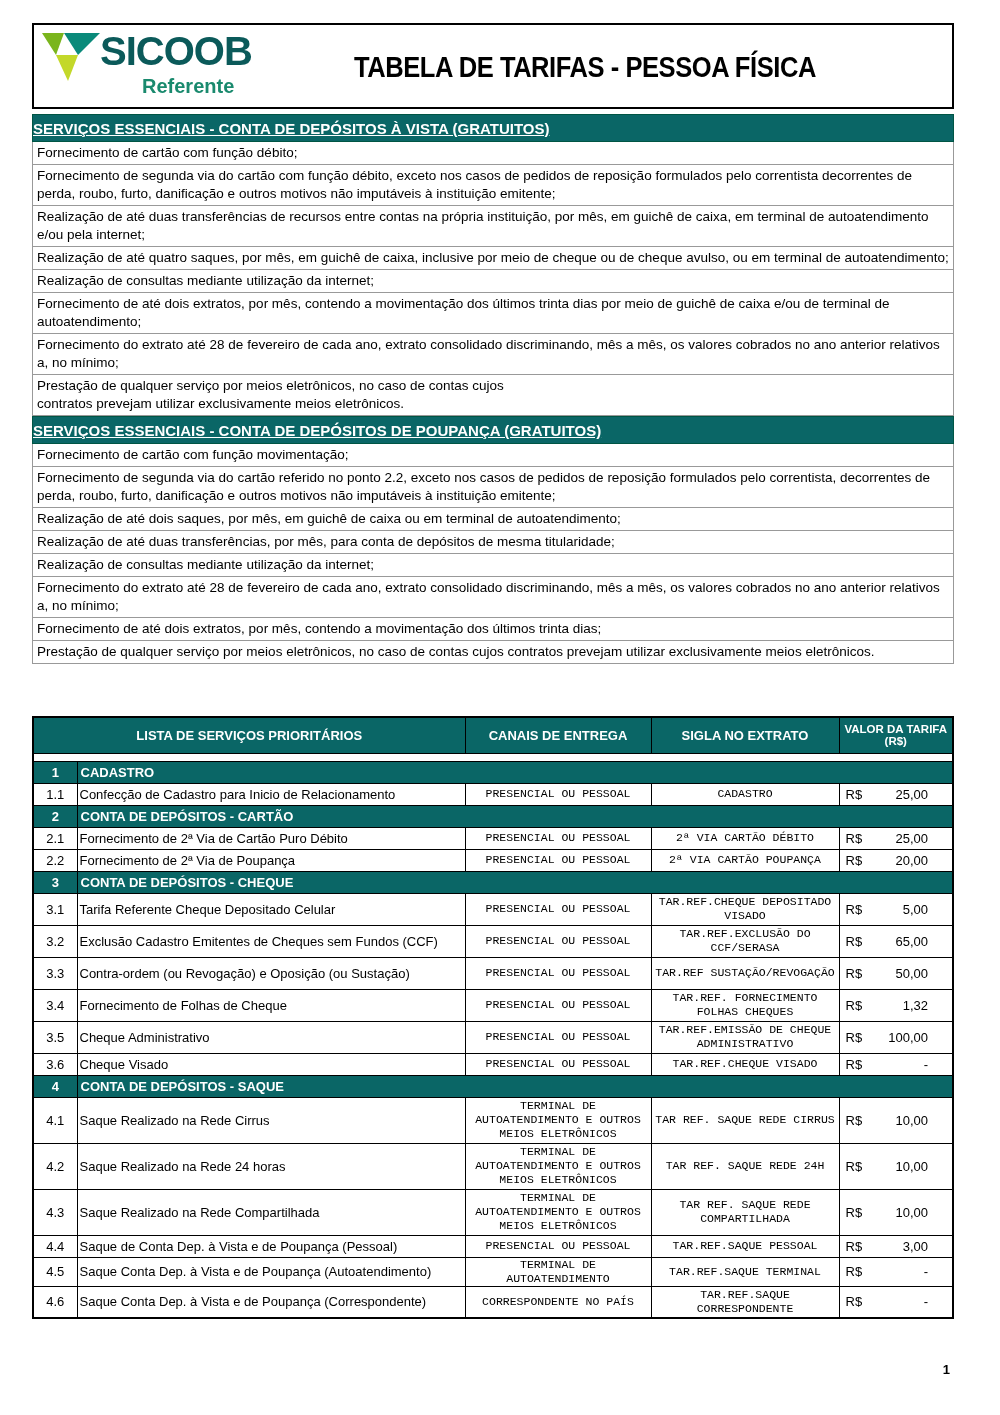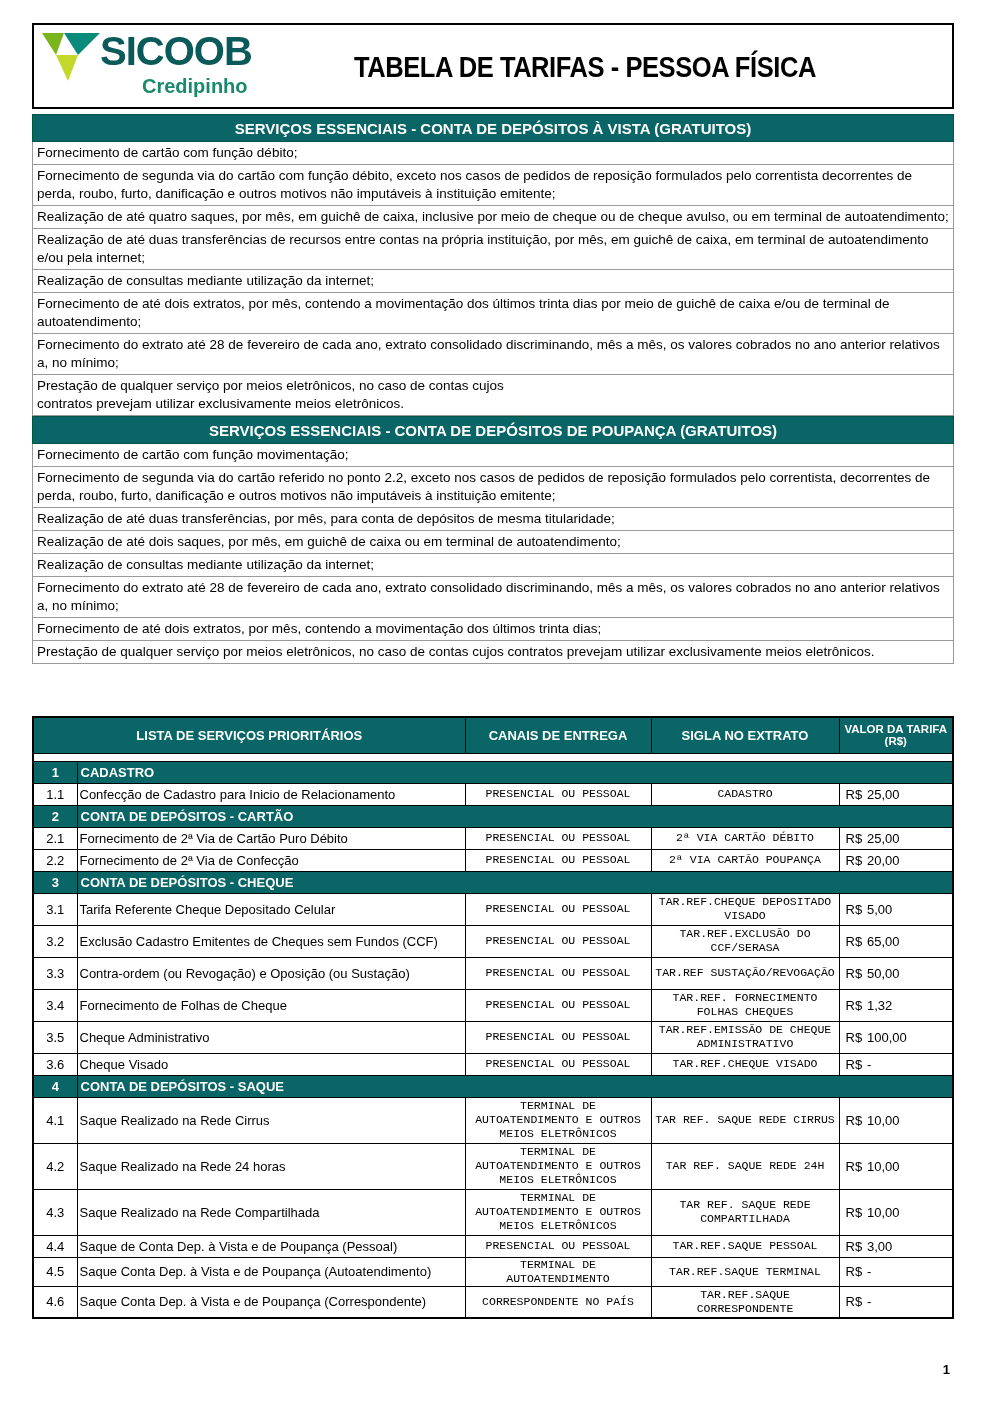--- a/index.html
+++ b/index.html
@@ -4,68 +4,68 @@
 <style>
   * { box-sizing: border-box; margin: 0; padding: 0; }
   body { width: 1000px; height: 1415px; background: #fff; font-family: "Liberation Sans", sans-serif; color: #000; position: relative; }
   .header { position: absolute; left: 32px; top: 23px; width: 922px; height: 86px; border: 2px solid #000; }
   .logo { position: absolute; left: 8px; top: 6px; width: 230px; height: 72px; }
   .logo-mark { position: absolute; left: 0; top: 2px; width: 58px; height: 50px; }
   .logo-word { position: absolute; left: 58px; top: -2px; font-size: 40px; font-weight: bold; color: #0b5a5a; letter-spacing: -1px; }
   .logo-sub { position: absolute; left: 100px; top: 44px; font-size: 20px; font-weight: bold; color: #1a8a6e; }
   .title { position: absolute; left: 320px; top: 26px; font-size: 29px; font-weight: bold; letter-spacing: -0.5px; transform: scaleX(0.88); transform-origin: left; }
   .sect { position: absolute; left: 32px; width: 922px; }
-  .sect-head { background: #0a6666; color: #fff; font-weight: bold; text-align: center; font-size: 15px; height: 28px; line-height: 28px; border: 1px solid #054; }
+  .sect-head { background: #0a6666; color: #fff; font-weight: bold; font-size: 15px; height: 28px; line-height: 28px; border: 1px solid #054; text-decoration: underline; }
   .sect-row { border: 1px solid #999; border-top: none; font-size: 13.5px; line-height: 18px; padding: 2px 4px; }
   table.tarifas { position: absolute; left: 32px; top: 716px; width: 922px; border-collapse: collapse; font-size: 13px; border: 2px solid #000; }
   table.tarifas td, table.tarifas th { border: 1px solid #000; }
   .th { background: #0a6666; color: #fff; font-weight: bold; font-size: 13px; text-align: center; height: 36px; margin-top: 32px; }
   .spacer td { height: 8px; background: #fff; }
   .cat td { background: #0a6666; color: #fff; font-weight: bold; height: 22px; font-size: 13px; }
   .cat td.num { text-align: center; }
   .cat td.lbl { padding-left: 3px; }
   .row td { height: 22px; }
   .row td.num { text-align: center; width: 44px; }
   .row td.desc { padding-left: 2px; }
   .row td.canal, .row td.sigla { text-align: center; font-size: 11.5px; line-height: 14px; font-family: Liberation Mono, monospace; }
   .row td.cur { border-right: none; width: 28px; padding-left: 6px; }
-  .row td.val { border-left: none; padding-right: 24px; width: 86px; }
+  .row td.val { border-left: none; text-align: right; padding-right: 24px; width: 86px; }
   .page-num { position: absolute; right: 50px; top: 1362px; font-weight: bold; font-size: 13px; }
 </style>
 </head>
 <body>
 
 <div class="header">
   <div class="logo">
     <svg class="logo-mark" viewBox="0 0 58 50">
       <polygon points="0,0 22,0 14,22" fill="#7ab51d"></polygon>
       <polygon points="22,0 58,0 36,22" fill="#0a8a7a"></polygon>
       <polygon points="14,22 36,22 26,48" fill="#c3d82a"></polygon>
     </svg>
     <span class="logo-word">SICOOB</span>
-    <span class="logo-sub">Credipinho</span>
+    <span class="logo-sub">Referente</span>
   </div>
   <div class="title">TABELA DE TARIFAS - PESSOA FÍSICA</div>
 </div>
 
 <div class="sect" style="top:114px;">
   <div class="sect-head">SERVIÇOS ESSENCIAIS - CONTA DE DEPÓSITOS À VISTA (GRATUITOS)</div>
   <div class="sect-row">Fornecimento de cartão com função débito;</div>
   <div class="sect-row">Fornecimento de segunda via do cartão com função débito, exceto nos casos de pedidos de reposição formulados pelo correntista decorrentes de perda, roubo, furto, danificação e outros motivos não imputáveis à instituição emitente;</div>
+  <div class="sect-row">Realização de até duas transferências de recursos entre contas na própria instituição, por mês, em guichê de caixa, em terminal de autoatendimento e/ou pela internet;</div>
   <div class="sect-row">Realização de até quatro saques, por mês, em guichê de caixa, inclusive por meio de cheque ou de cheque avulso, ou em terminal de autoatendimento;</div>
-  <div class="sect-row">Realização de até duas transferências de recursos entre contas na própria instituição, por mês, em guichê de caixa, em terminal de autoatendimento e/ou pela internet;</div>
   <div class="sect-row">Realização de consultas mediante utilização da internet;</div>
   <div class="sect-row">Fornecimento de até dois extratos, por mês, contendo a movimentação dos últimos trinta dias por meio de guichê de caixa e/ou de terminal de autoatendimento;</div>
   <div class="sect-row">Fornecimento do extrato até 28 de fevereiro de cada ano, extrato consolidado discriminando, mês a mês, os valores cobrados no ano anterior relativos a, no mínimo;</div>
   <div class="sect-row" style="padding-right:400px;">Prestação de qualquer serviço por meios eletrônicos, no caso de contas cujos contratos prevejam utilizar exclusivamente meios eletrônicos.</div>
   <div class="sect-head">SERVIÇOS ESSENCIAIS - CONTA DE DEPÓSITOS DE POUPANÇA (GRATUITOS)</div>
   <div class="sect-row">Fornecimento de cartão com função movimentação;</div>
   <div class="sect-row">Fornecimento de segunda via do cartão referido no ponto 2.2, exceto nos casos de pedidos de reposição formulados pelo correntista, decorrentes de perda, roubo, furto, danificação e outros motivos não imputáveis à instituição emitente;</div>
+  <div class="sect-row">Realização de até dois saques, por mês, em guichê de caixa ou em terminal de autoatendimento;</div>
   <div class="sect-row">Realização de até duas transferências, por mês, para conta de depósitos de mesma titularidade;</div>
-  <div class="sect-row">Realização de até dois saques, por mês, em guichê de caixa ou em terminal de autoatendimento;</div>
   <div class="sect-row">Realização de consultas mediante utilização da internet;</div>
   <div class="sect-row">Fornecimento do extrato até 28 de fevereiro de cada ano, extrato consolidado discriminando, mês a mês, os valores cobrados no ano anterior relativos a, no mínimo;</div>
   <div class="sect-row">Fornecimento de até dois extratos, por mês, contendo a movimentação dos últimos trinta dias;</div>
   <div class="sect-row">Prestação de qualquer serviço por meios eletrônicos, no caso de contas cujos contratos prevejam utilizar exclusivamente meios eletrônicos.</div>
 </div>
 
 <table class="tarifas">
   <thead>
     <tr>
       <th class="th" colspan="2">LISTA DE SERVIÇOS PRIORITÁRIOS</th>
@@ -97,21 +97,21 @@
       <tr class="row">
         <td class="num" style="">2.1</td>
         <td class="desc">Fornecimento de 2ª Via de Cartão Puro Débito</td>
         <td class="canal">PRESENCIAL OU PESSOAL</td>
         <td class="sigla">2ª VIA CARTÃO DÉBITO</td>
         <td class="cur">R$</td>
         <td class="val">25,00</td>
       </tr>
       <tr class="row">
         <td class="num" style="">2.2</td>
-        <td class="desc">Fornecimento de 2ª Via de Confecção</td>
+        <td class="desc">Fornecimento de 2ª Via de Poupança</td>
         <td class="canal">PRESENCIAL OU PESSOAL</td>
         <td class="sigla">2ª VIA CARTÃO POUPANÇA</td>
         <td class="cur">R$</td>
         <td class="val">20,00</td>
       </tr>
       <tr class="cat">
         <td class="num">3</td>
       <td class="lbl" colspan="5">CONTA DE DEPÓSITOS - CHEQUE</td>
       </tr>
       <tr class="row">

